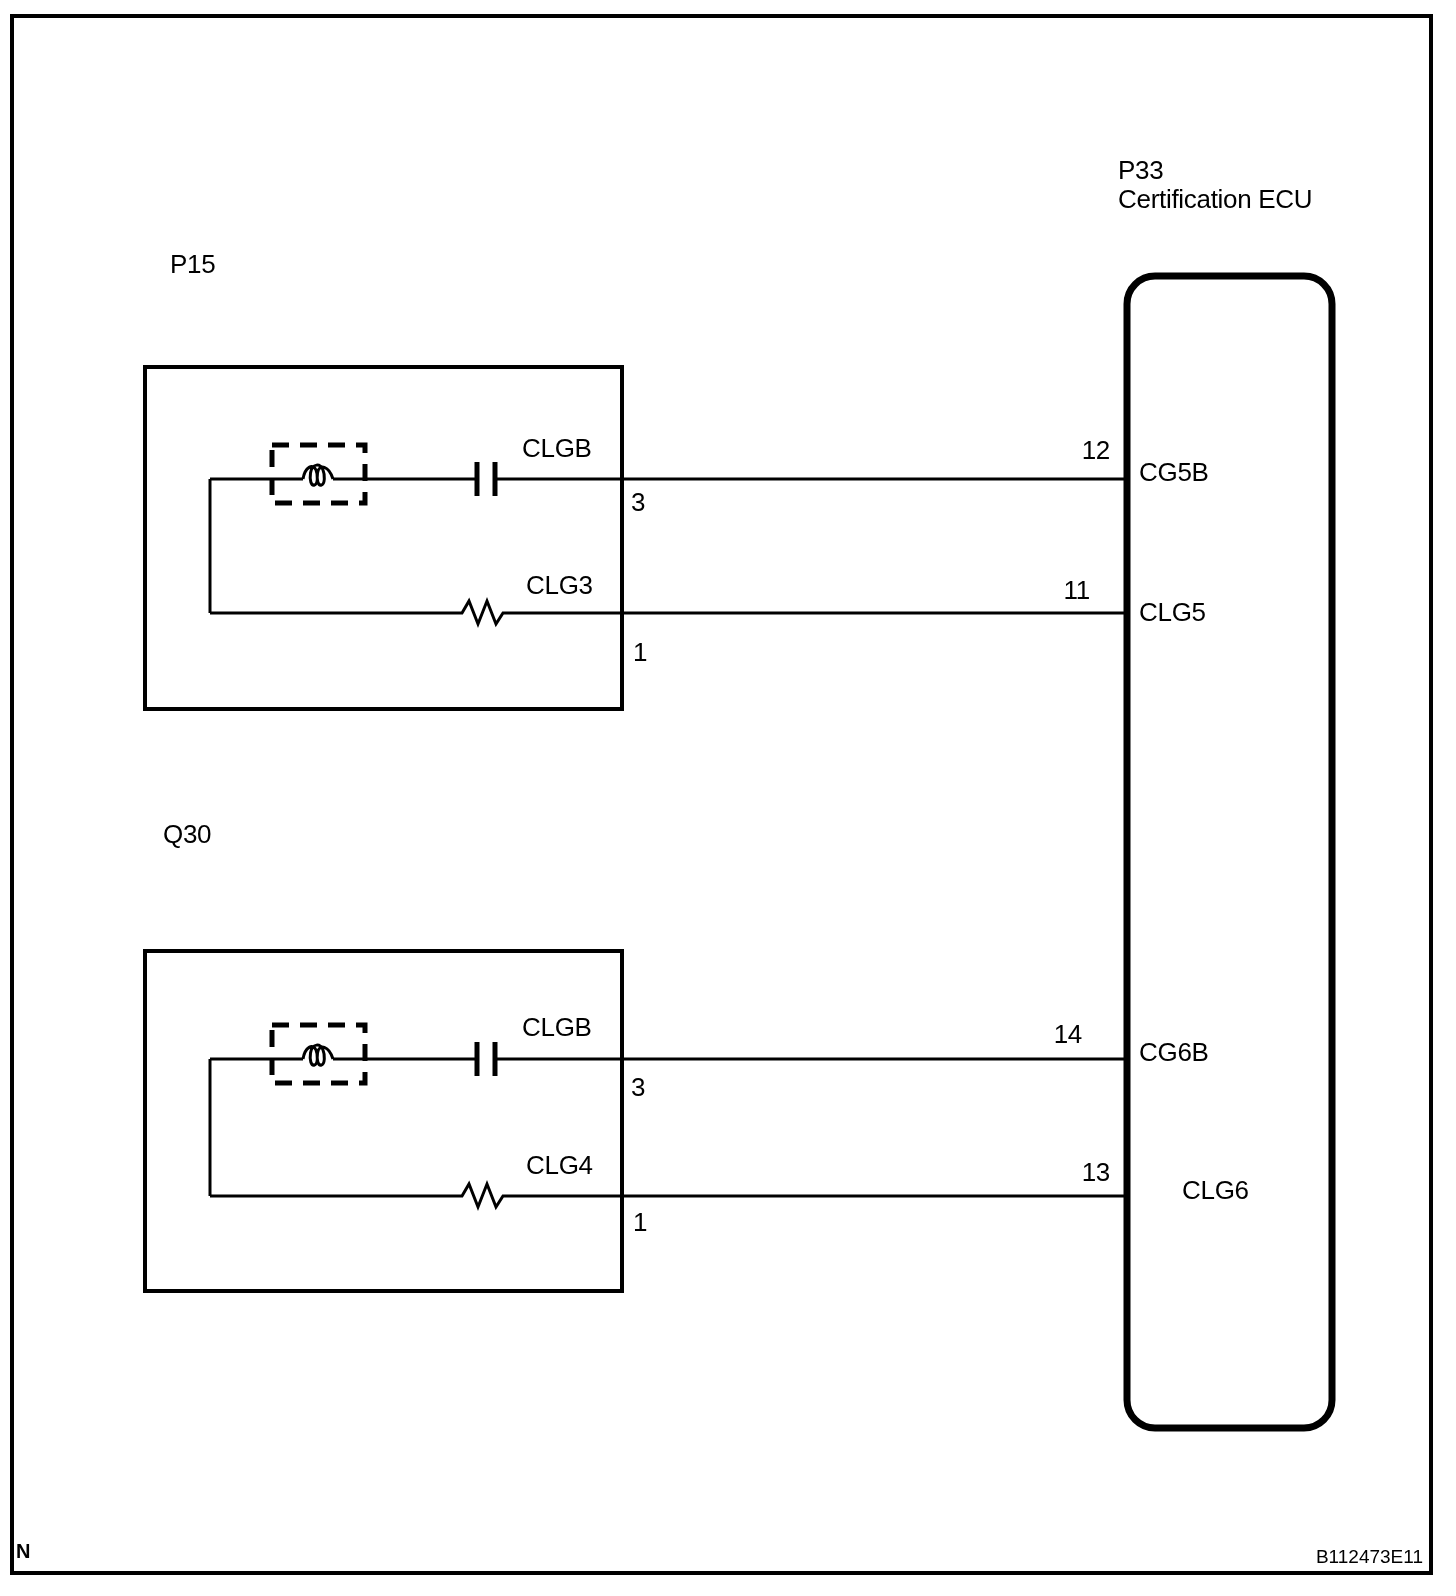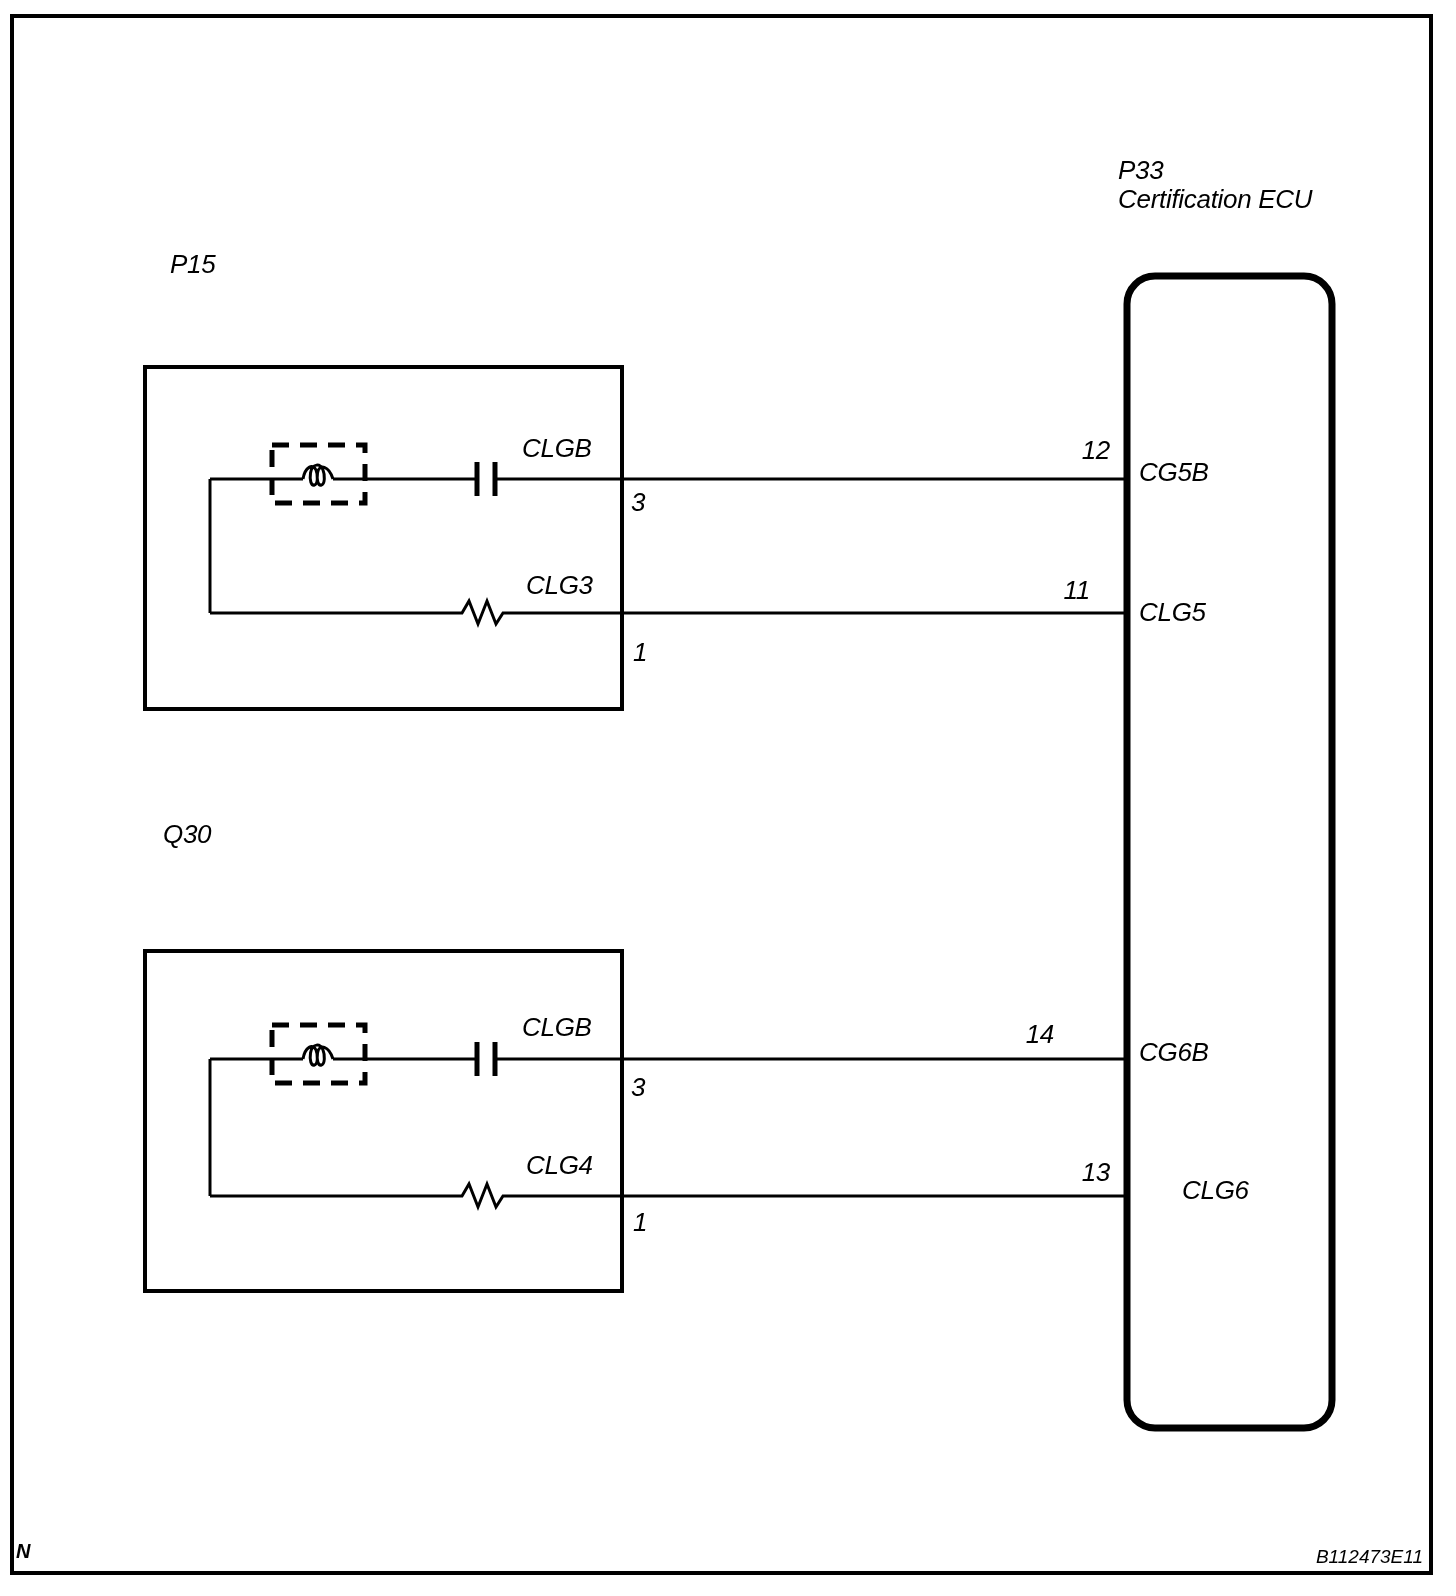--- a/index.html
+++ b/index.html
@@ -3,21 +3,20 @@
 <meta charset="utf-8">
 <style>
   html,body{margin:0;padding:0;background:#fff;}
   .canvas{
     position:relative;
     width:1456px;height:1596px;
     background:#fff;
     font-family:"Liberation Sans", sans-serif;
     color:#000;
     overflow:hidden;
-    font-style:italic;
   }
   .canvas svg{position:absolute;left:0;top:0;}
   .lbl{
     position:absolute;
     font-size:26px;
     line-height:1;
     white-space:nowrap;
     letter-spacing:-0.3px;
   }
   .pin-right{
@@ -91,21 +90,21 @@
   <div class="lbl pin-right" style="left:1048px;top:437px;">12</div>
   <div class="lbl" style="left:1139px;top:459px;">CG5B</div>
 
   <div class="lbl" style="left:526px;top:572px;">CLG3</div>
   <div class="lbl" style="left:633px;top:639px;">1</div>
   <div class="lbl pin-right" style="left:1028px;top:577px;">11</div>
   <div class="lbl" style="left:1139px;top:599px;text-align:center;">CLG5</div>
 
   <div class="lbl" style="left:522px;top:1014px;">CLGB</div>
   <div class="lbl" style="left:631px;top:1074px;">3</div>
-  <div class="lbl pin-right" style="left:992px;top:1021px;text-align:right;">14</div>
+  <div class="lbl pin-right" style="left:1020px;top:1021px;text-align:right;">14</div>
   <div class="lbl" style="left:1139px;top:1039px;">CG6B</div>
 
   <div class="lbl" style="left:526px;top:1152px;text-align:center;">CLG4</div>
   <div class="lbl" style="left:633px;top:1209px;">1</div>
   <div class="lbl pin-right" style="left:1048px;top:1159px;">13</div>
   <div class="lbl" style="left:1182px;top:1177px;">CLG6</div>
 
   <div class="lbl footer-n" style="left:16px;top:1541px;">N</div>
   <div class="lbl figure-code" style="right:33px;top:1547px;">B112473E11</div>
 

